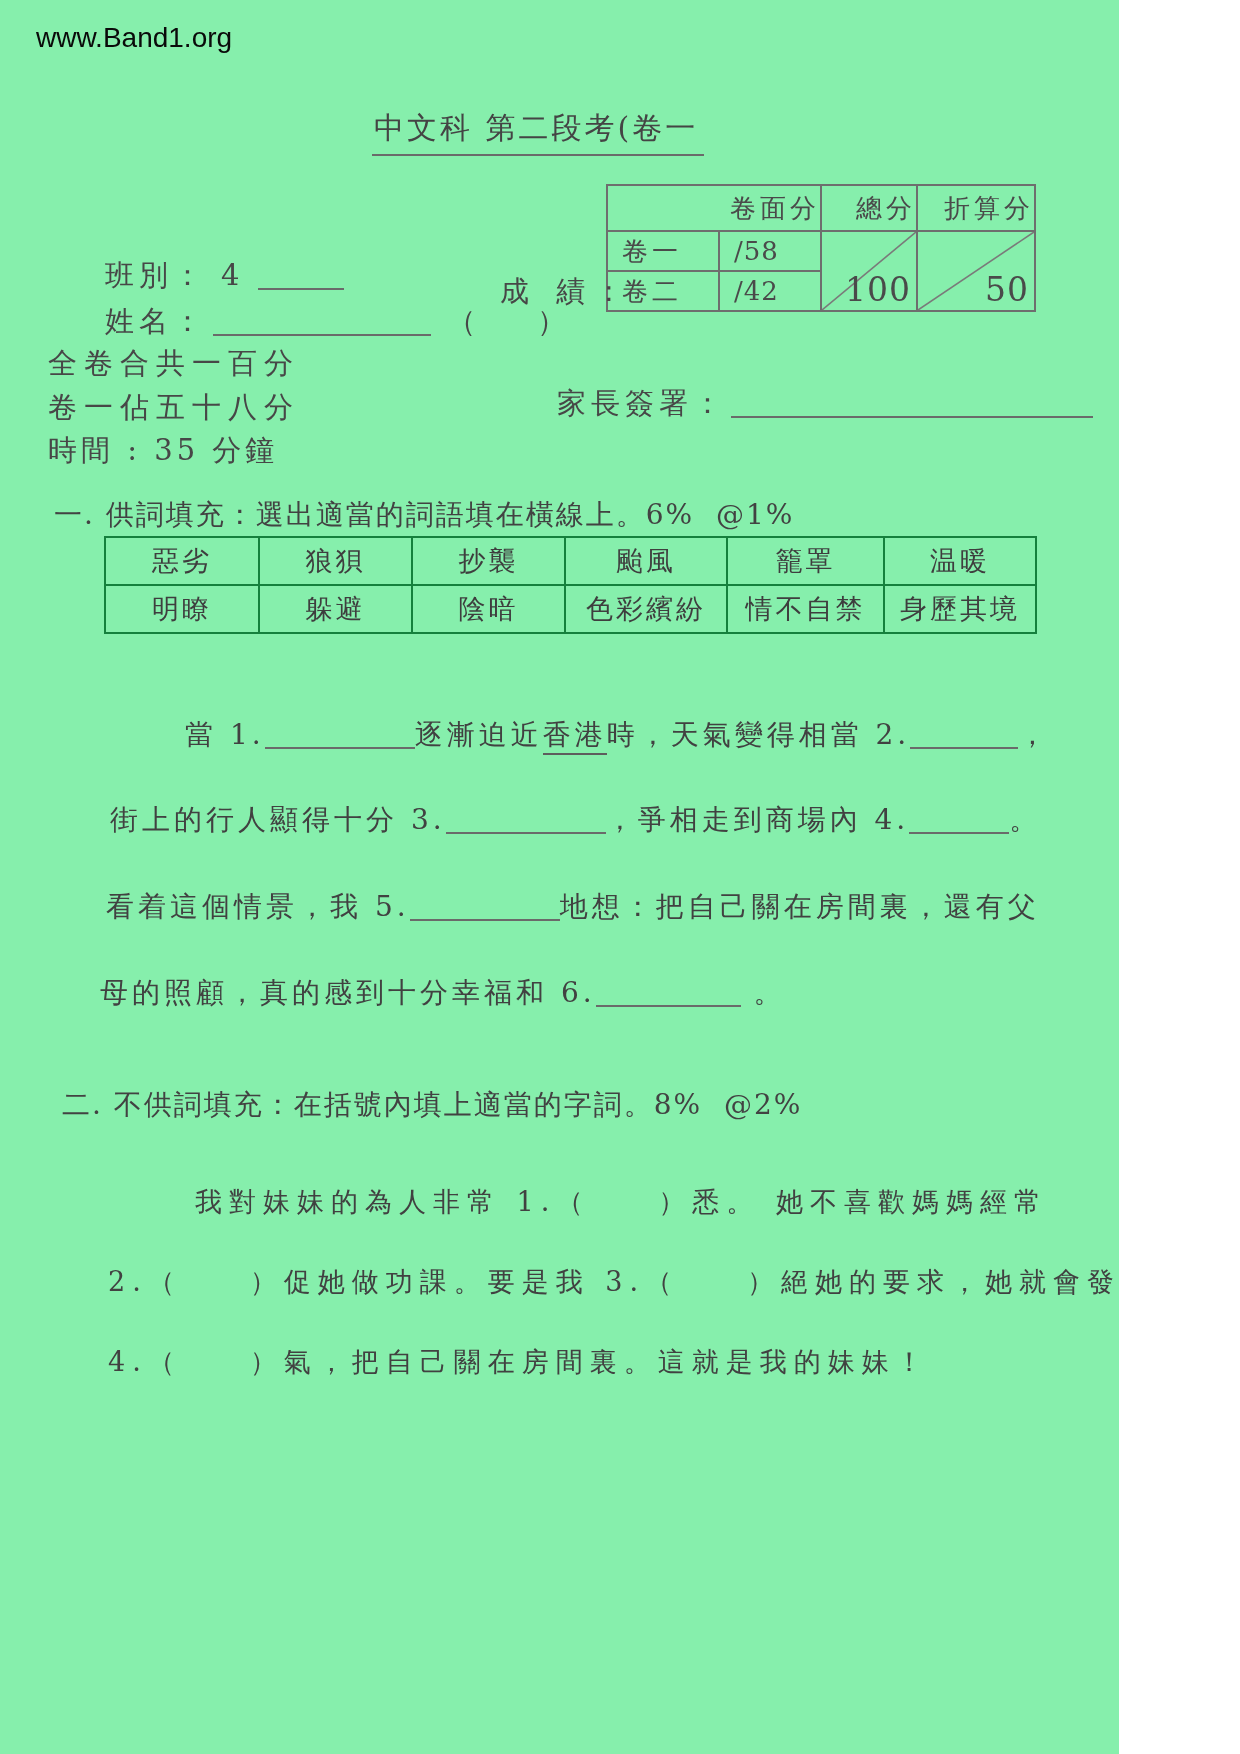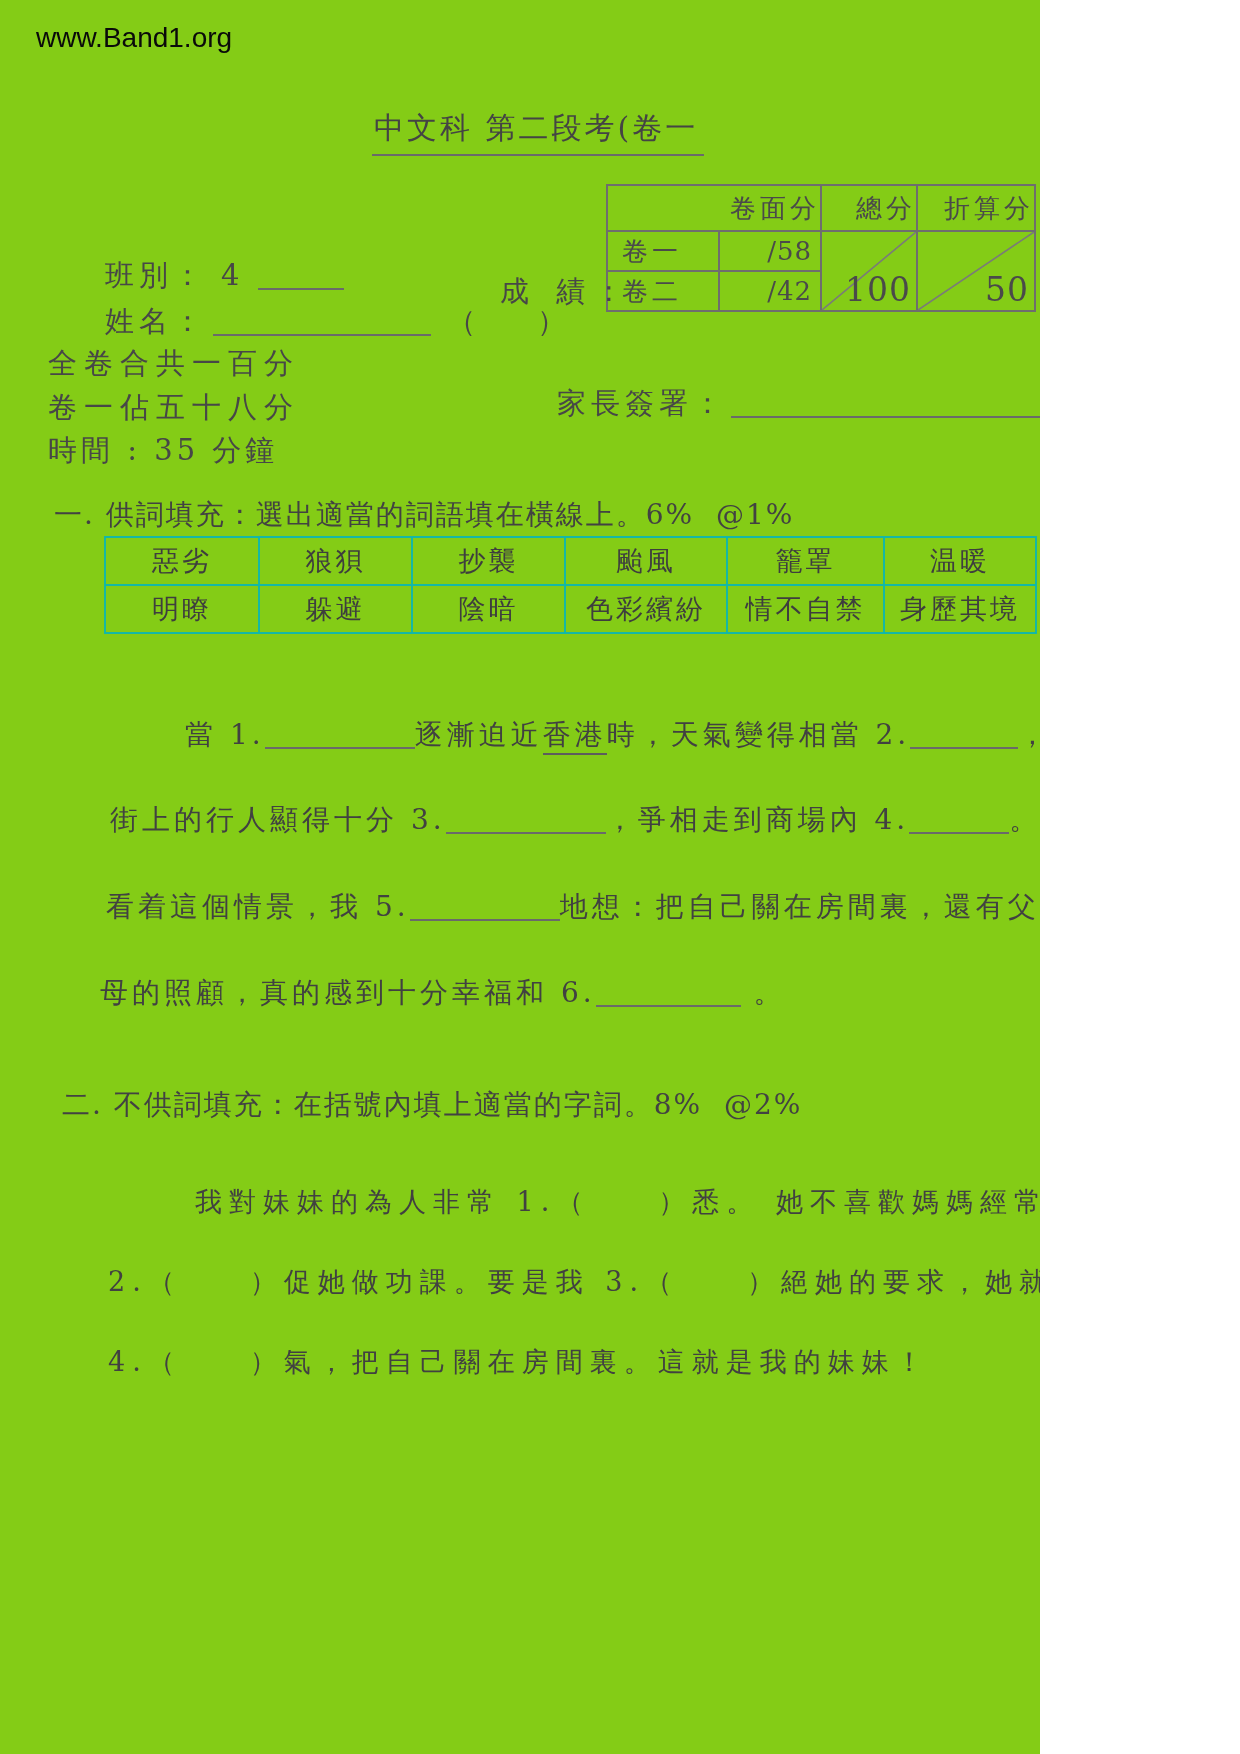--- a/index.html
+++ b/index.html
@@ -1,50 +1,50 @@
 <!DOCTYPE html>
 <html><head>
 <meta charset="utf-8">
 <style>
   html,body { margin:0; padding:0; background:#ffffff; }
   .page {
-    position:relative; width:1040px; height:1754px; background:#84cc16;
+    position:relative; width:1119px; height:1754px; background:#86efac;
     font-family:"DejaVu Serif","Liberation Serif",serif; color:#3c3c3c; overflow:hidden;
   }
   .abs { position:absolute; }
   .watermark {
     left:36px; top:22px; font-family:"Liberation Sans","DejaVu Sans",sans-serif;
     font-size:28px; color:#0a0a0a;
   }
   .title {
     left:372px; top:108px; font-size:30px; letter-spacing:3px; color:#444;
     border-bottom:2px solid #6a6a6a; padding:0 6px 5px 2px; white-space:pre;
   }
   
   table.score { border-collapse:collapse; table-layout:fixed; }
   table.score td {
     border:2px solid #6e6e6e; font-size:26px; color:#4a4a4a; text-align:right;
     padding:0; letter-spacing:4px;
   }
   table.score td.hd { height:44px; }
   table.score td.rowname { height:38px; text-align:left; padding-left:14px; }
-  table.score td.scoreval { text-align:right; padding-right:8px; letter-spacing:1px; }
+  table.score td.scoreval { padding-right:8px; letter-spacing:1px; }
   table.score td.diagcell { position:relative; }
   .diag-svg { position:absolute; left:0; top:0; width:100%; height:100%; }
   .corner-num { position:absolute; right:5px; bottom:1px; font-size:33px; letter-spacing:1px; }
   
   .field { font-size:29px; letter-spacing:5px; color:#474747; white-space:pre; }
   .blank { display:inline-block; border-bottom:2px solid #6a6a6a; transform:translateY(5px); }
   .gap { display:inline-block; }
   .uline { border-bottom:2px solid #5d5d5d; padding-bottom:2px; }
   .heading { font-size:28px; letter-spacing:2px; color:#424242; white-space:pre; }
   
   table.wordbank { border-collapse:collapse; table-layout:fixed; }
   table.wordbank td {
-    border:2px solid #14b8a6; height:44px; text-align:center; font-size:27px;
+    border:2px solid #15803d; height:44px; text-align:center; font-size:27px;
     letter-spacing:3px; color:#3e3e3e;
   }
   
   .pline { font-size:28px; letter-spacing:4px; color:#414141; white-space:nowrap; }
   .p2line { font-size:27px; letter-spacing:7px; color:#414141; white-space:nowrap; }
 </style>
 </head>
 <body>
 
 <div class="page">

